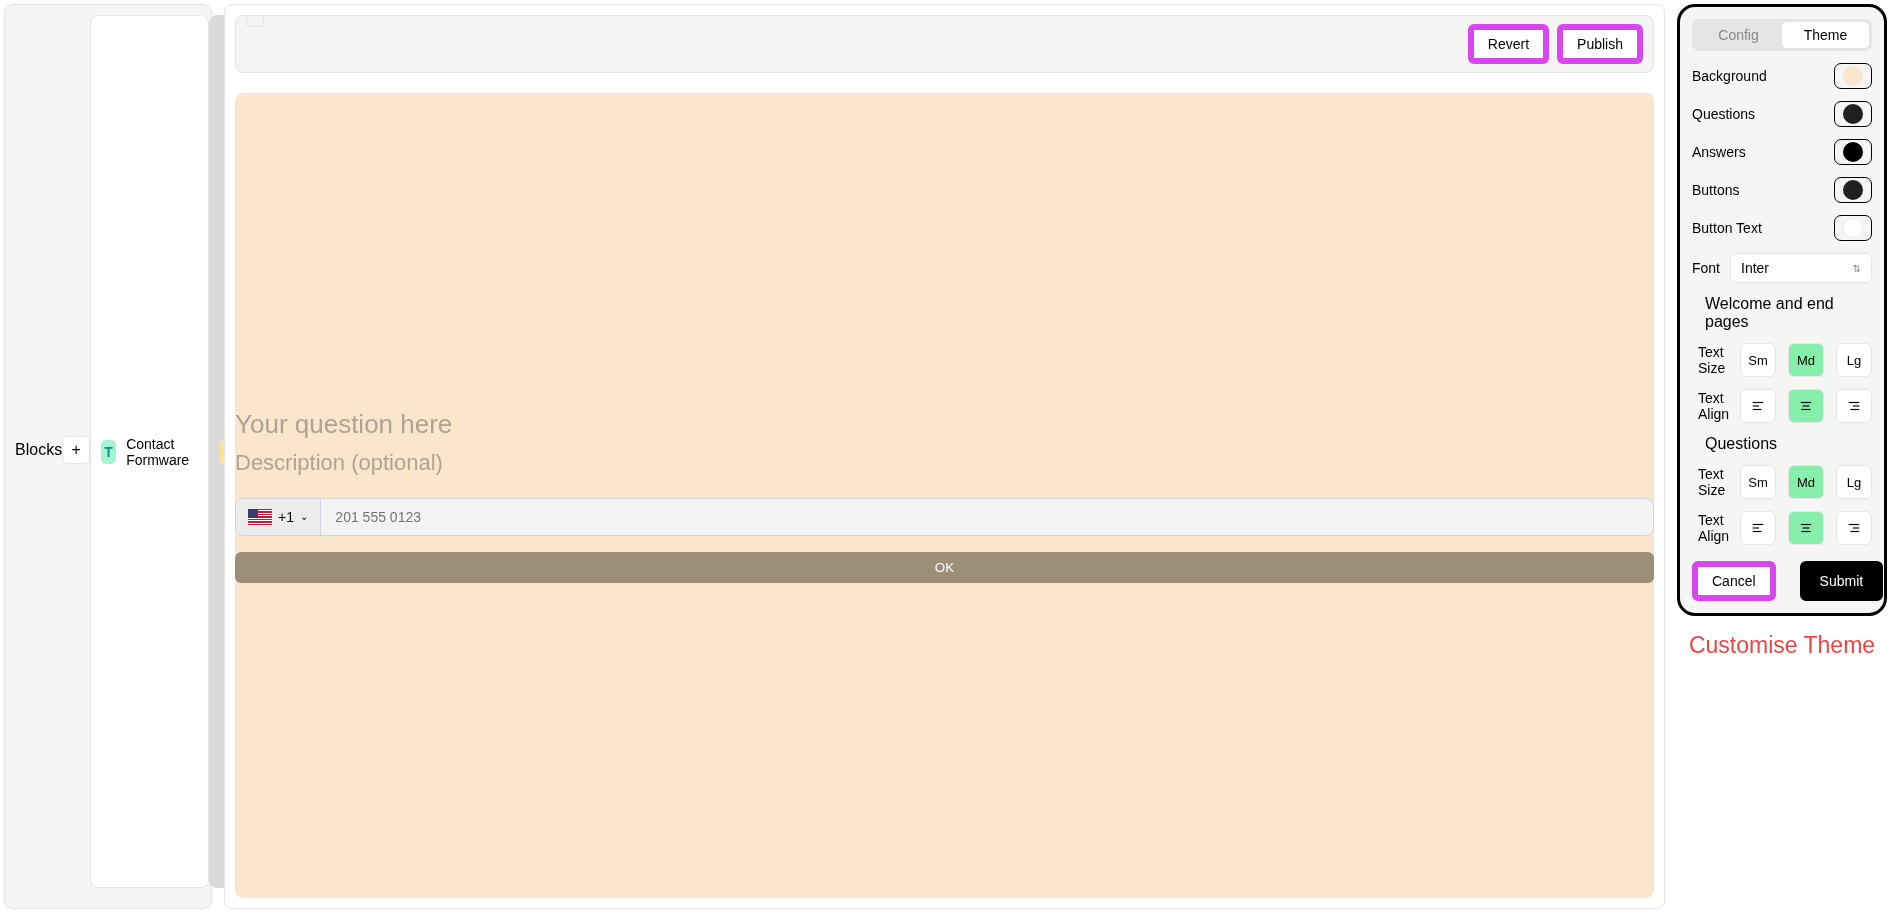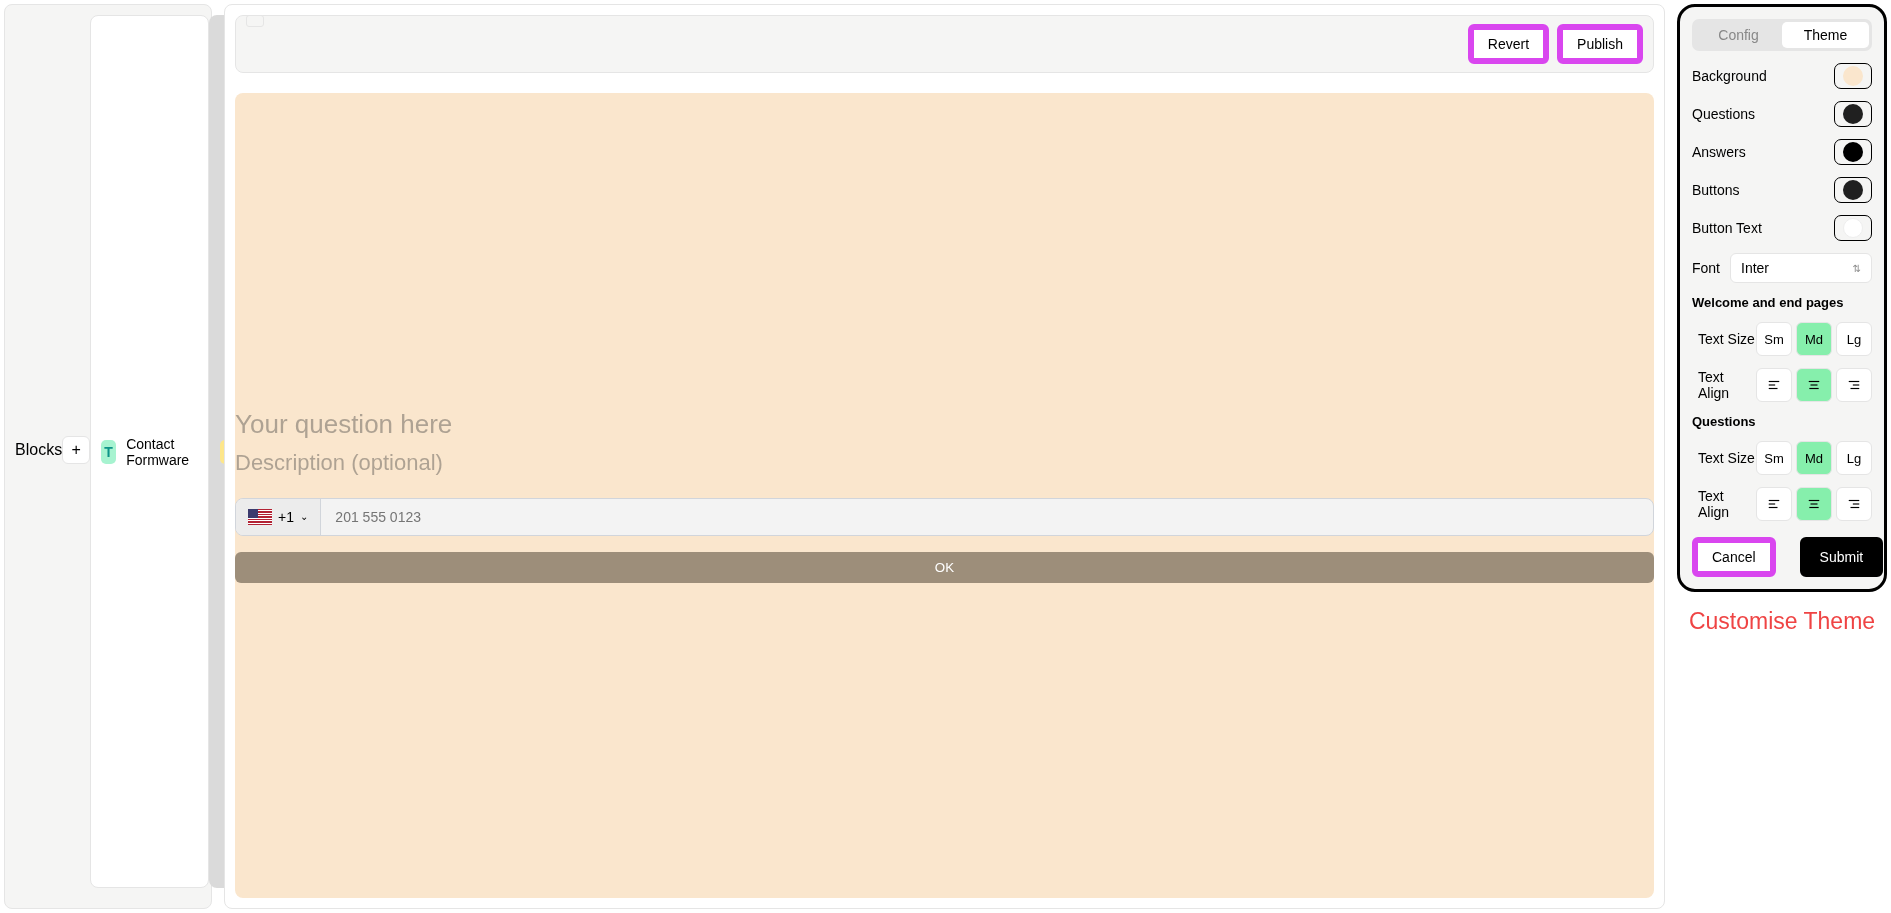--- a/index.html
+++ b/index.html
@@ -198,23 +198,23 @@
     .swatch{
       width:38px;height:26px;border-radius:7px;border:1px solid #000;
       display:flex;align-items:center;justify-content:center;cursor:pointer;
     }
     .swatch-inner{width:20px;height:20px;border-radius:50%;}
     .font-row{display:flex;align-items:center;gap:10px;}
     .select{
       flex:1;background:#fff;border:1px solid #e5e5e5;border-radius:6px;
       padding:6px 10px;display:flex;justify-content:space-between;align-items:center;cursor:pointer;
     }
-    .section-label{font-size:13px;font-weight:700;}
+    .section-label{font-size:16px;font-weight:400;margin-left:13px;}
     .sub-row{display:flex;justify-content:space-between;align-items:center;padding-left:6px;}
-    .seg{display:flex;gap:4px;text-align:right;}
+    .seg{display:flex;gap:12px;text-align:right;}
     .seg-btn{
       width:36px;height:34px;background:#fff;border:1px solid #e5e5e5;border-radius:6px;
       display:flex;align-items:center;justify-content:center;cursor:pointer;font-size:13px;
     }
     .seg-btn.active{background:#86efac;}
     .panel-footer{display:flex;gap:24px;margin-top:4px;}
     .panel-footer .btn{flex:1;text-align:center;}
     .panel-footer .primary{background:#000;color:#fff;border-color:#000;font-weight:500;}
     .callout{
       color:#ef4444;font-size:23px;text-align:center;font-weight:400;

